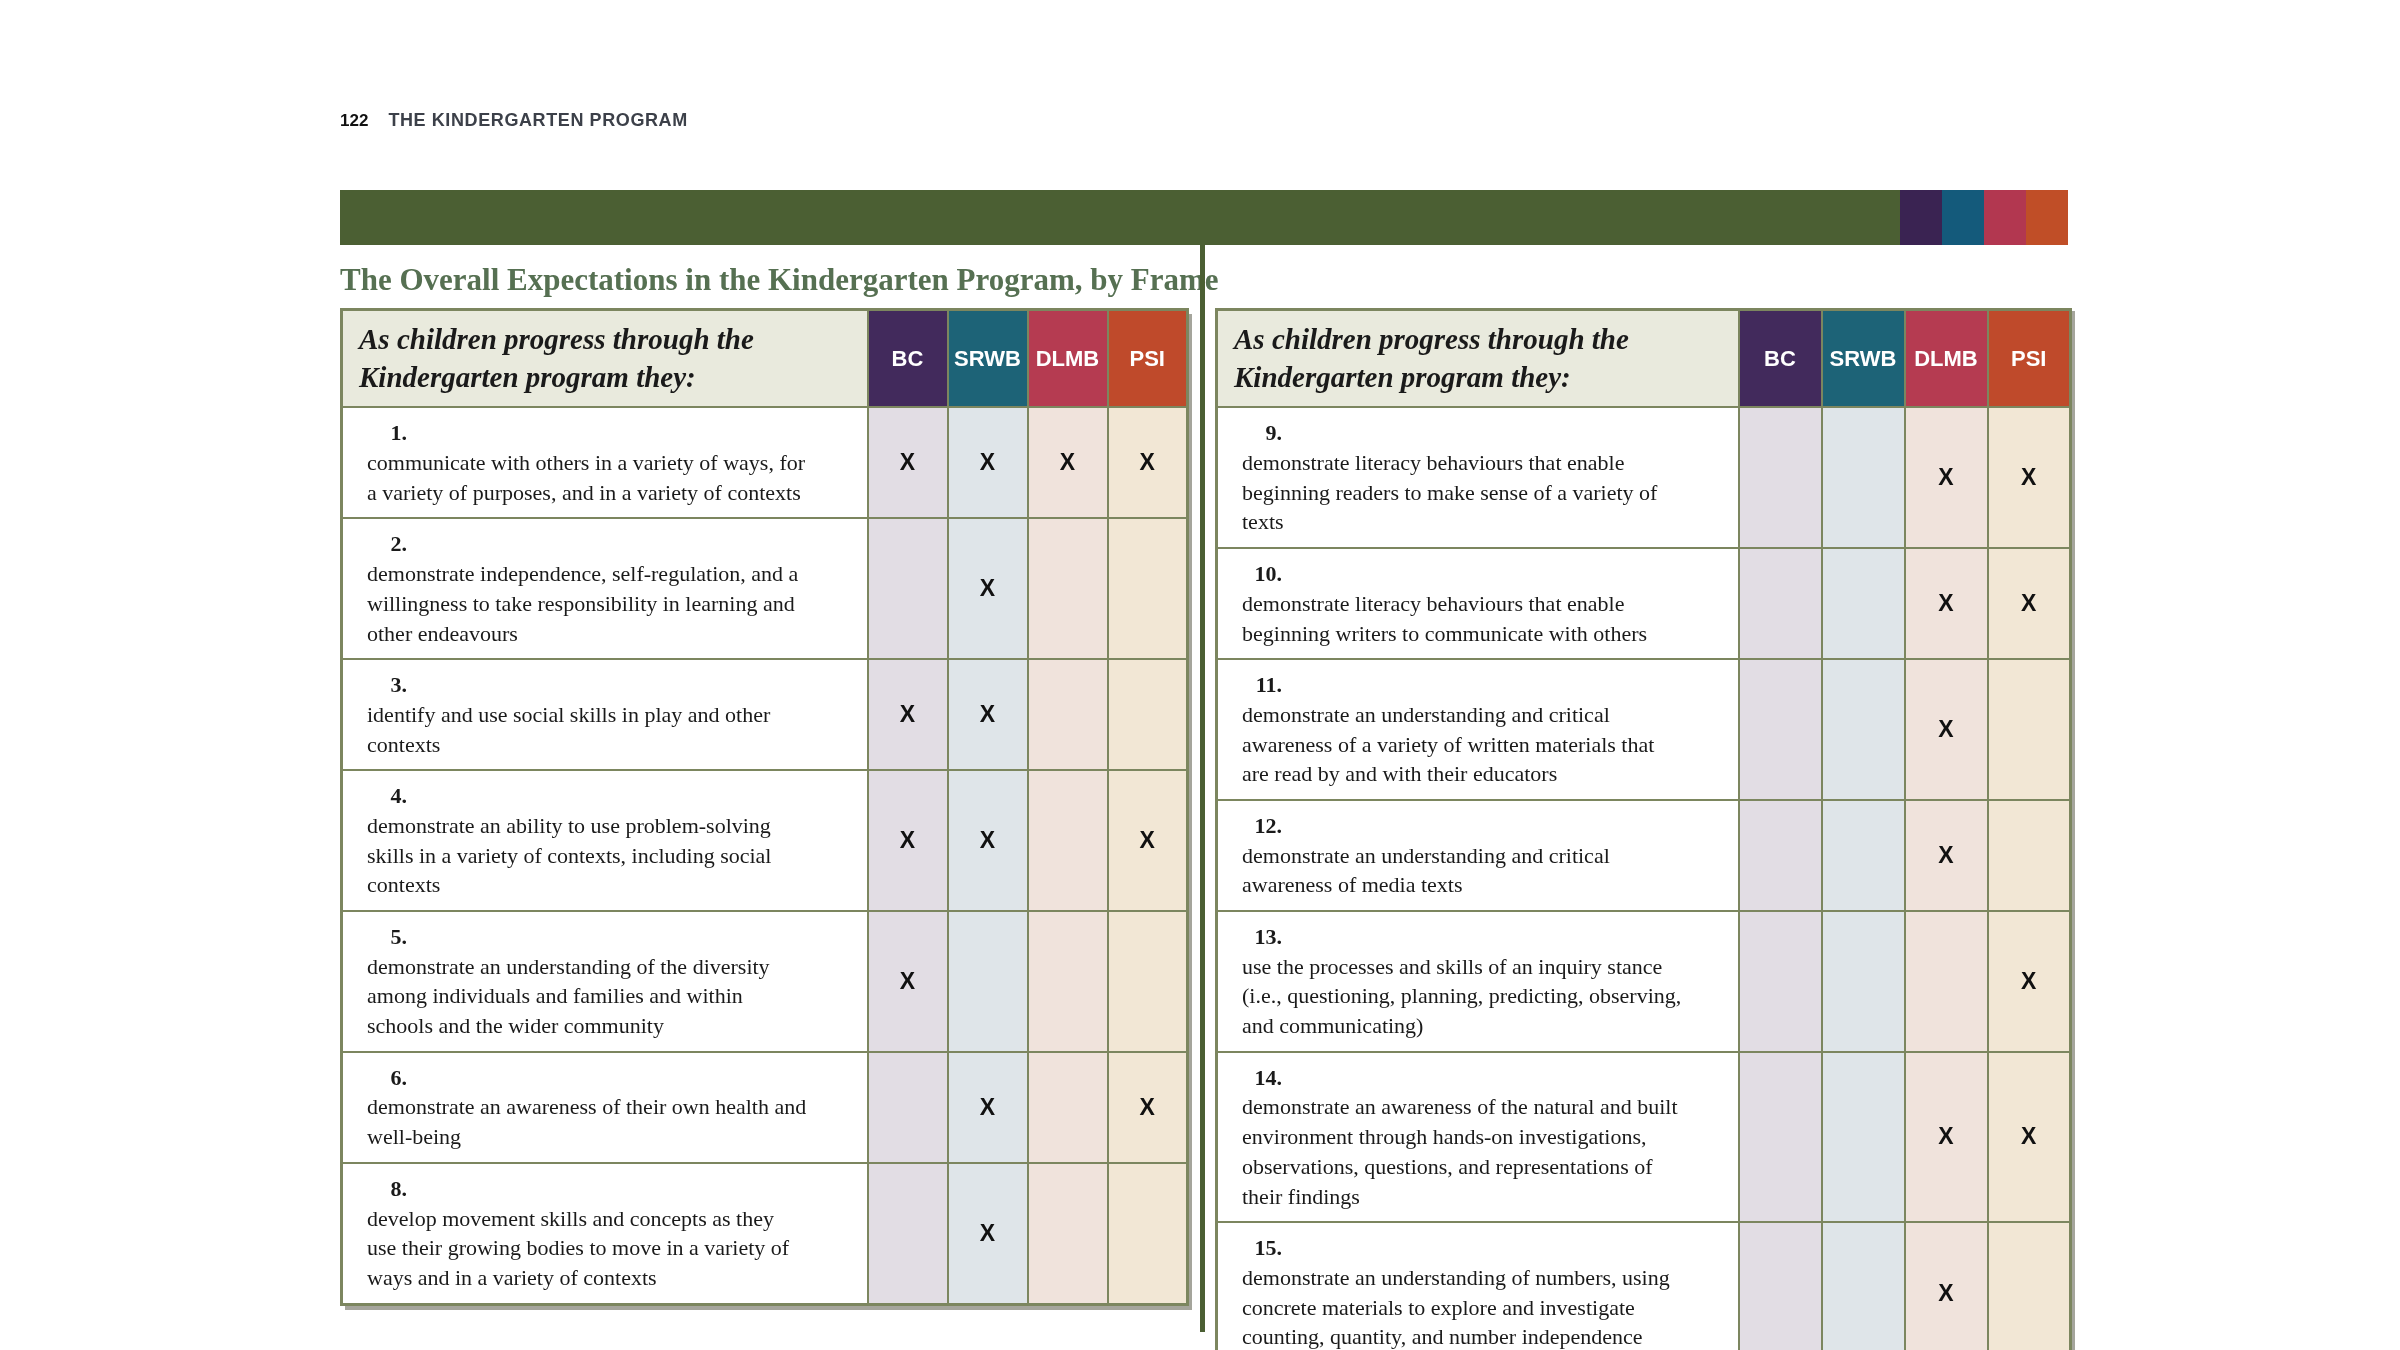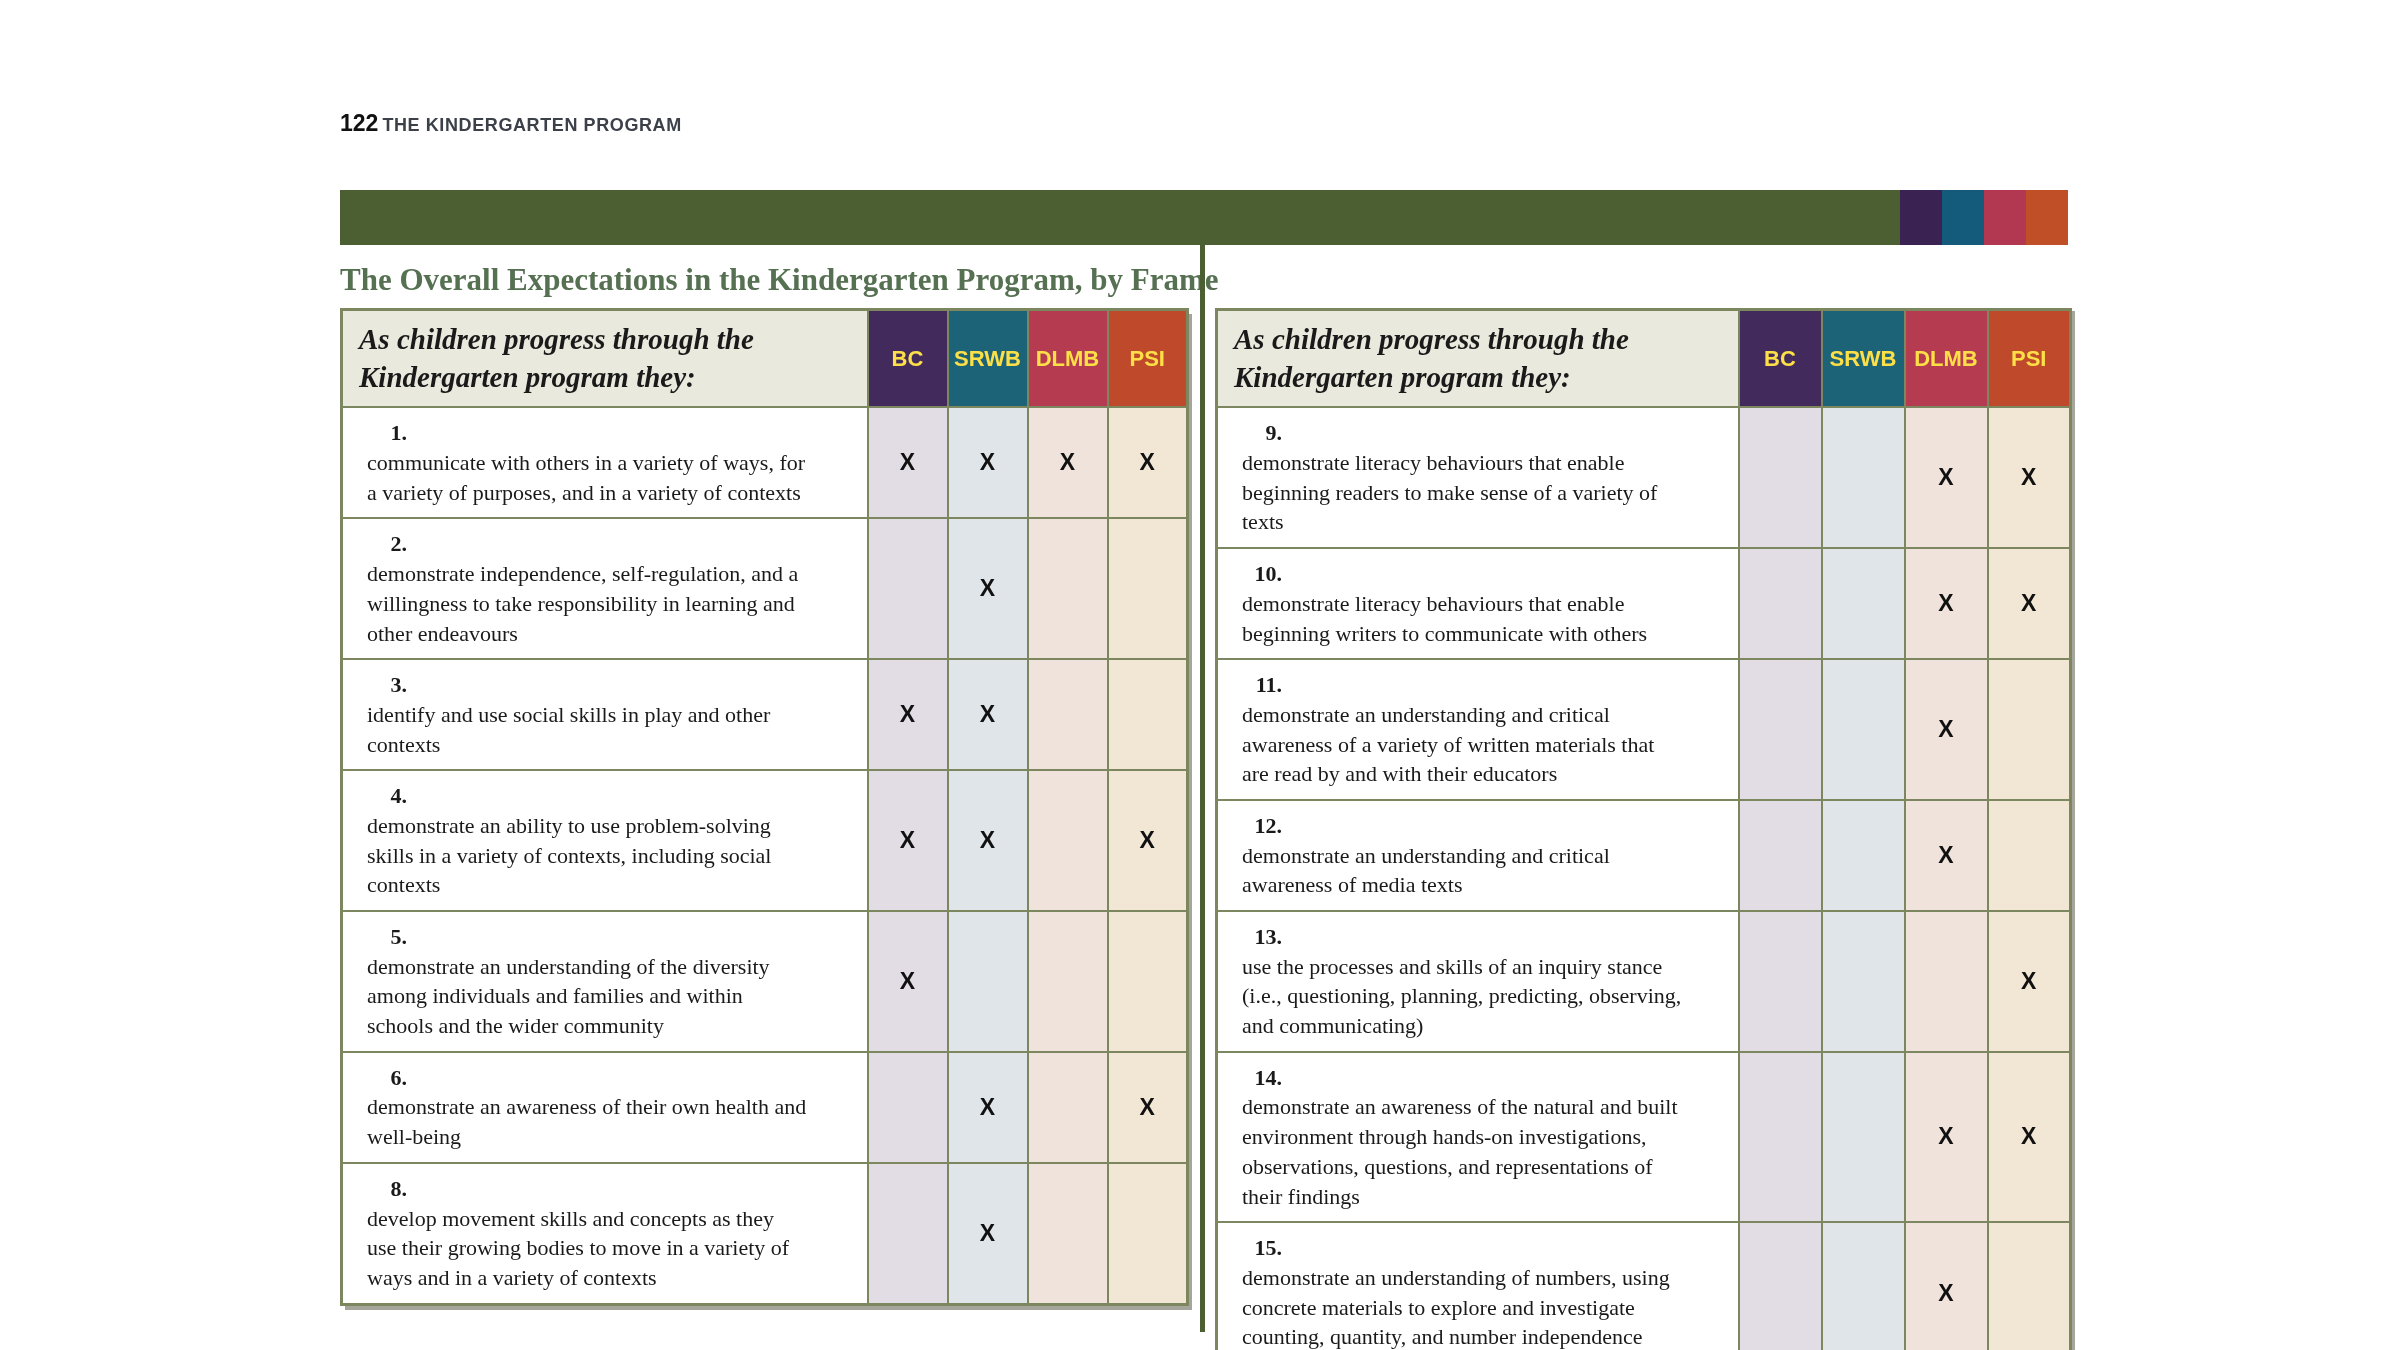--- a/index.html
+++ b/index.html
@@ -9,21 +9,21 @@
     width: 2400px;
     height: 1350px;
     background: var(--page-bg, #ffffff);
     font-family: "Liberation Serif", serif;
     color: var(--text-color, #1a1a1a);
     overflow: hidden;
   }
 
   
   .running-header { position: absolute; left: 340px; top: 110px; font-family: "Liberation Sans", sans-serif; }
-  .pagenum { font-weight: bold; font-size: 23px; color: #111; margin-right: 4px; }
+  .pagenum { font-weight: bold; font-size: 17px; color: #111; margin-right: 20px; }
   .runtitle { font-size: 18px; letter-spacing: 0.6px; color: var(--running-header-color, #3c4049); font-weight: bold; }
 
   
   .banner { position: absolute; left: 340px; top: 190px; width: 1728px; height: 55px;
             background: var(--banner-green); display: flex; justify-content: flex-end; }
   .sq { width: 42px; height: 55px; }
   .sq-purple  { background: var(--square-purple); }
   .sq-blue    { background: var(--square-blue); }
   .sq-crimson { background: var(--square-crimson); }
   .sq-rust    { background: var(--square-rust); }
@@ -42,21 +42,21 @@
          background: #fff; border: 3px solid var(--border-green);
          box-shadow: 4px 5px 0 -1px #a5a59c; }
   .tbl-left  { left: 340px;  width: 846px; }
   .tbl-right { left: 1215px; width: 854px; }
 
   .tbl th, .tbl td { border: 2px solid var(--border-green); }
 
   .h-text { background: var(--header-cell-bg); text-align: left; vertical-align: middle;
             font-style: italic; font-weight: bold; font-size: 29px; line-height: 1.3;
             padding: 10px 20px 10px 16px; height: 74px; }
-  .h-col  { color: #fde047; font-family: "Liberation Sans", sans-serif; font-weight: bold;
+  .h-col  { color: #ffffff; font-family: "Liberation Sans", sans-serif; font-weight: bold;
             font-size: 22px; text-align: center; vertical-align: middle; }
   .h-bc   { background: var(--bc-header); }
   .h-srwb { background: var(--srwb-header); }
   .h-dlmb { background: var(--dlmb-header); }
   .h-psi  { background: var(--psi-header); }
 
   .cell-text { padding: 10px 12px; vertical-align: middle; font-size: 22px; line-height: 1.35; background: #fff; }
   .num  { display: inline-block; width: 52px; text-align: right; font-weight: bold; vertical-align: top; }
   .desc { display: inline-block; width: 440px; margin-left: 12px; vertical-align: top; }
 

